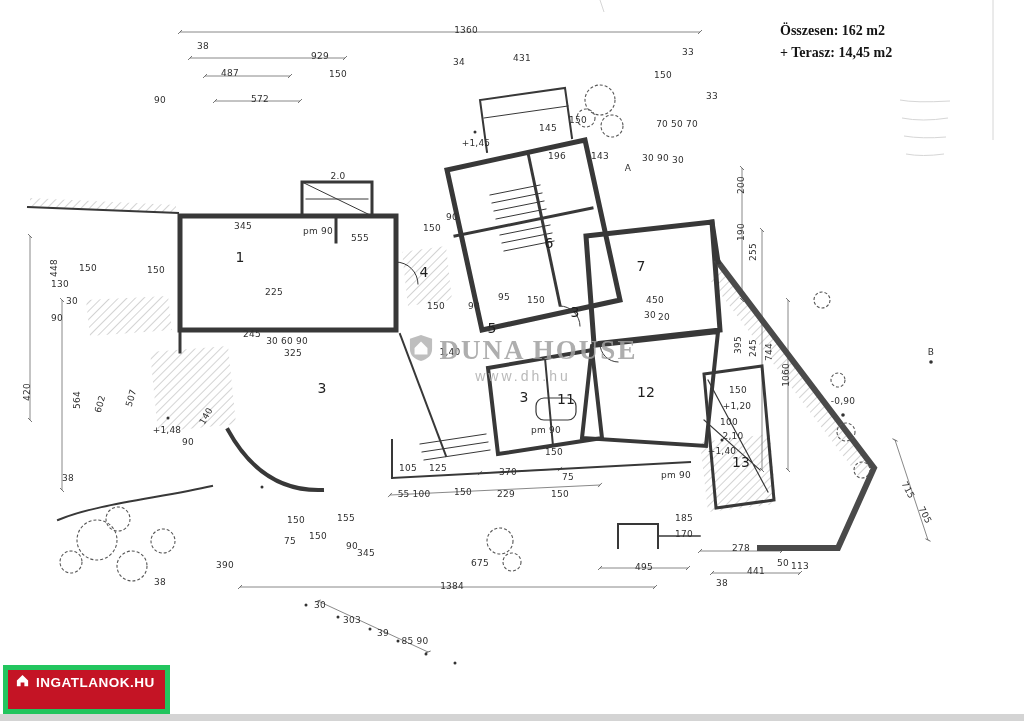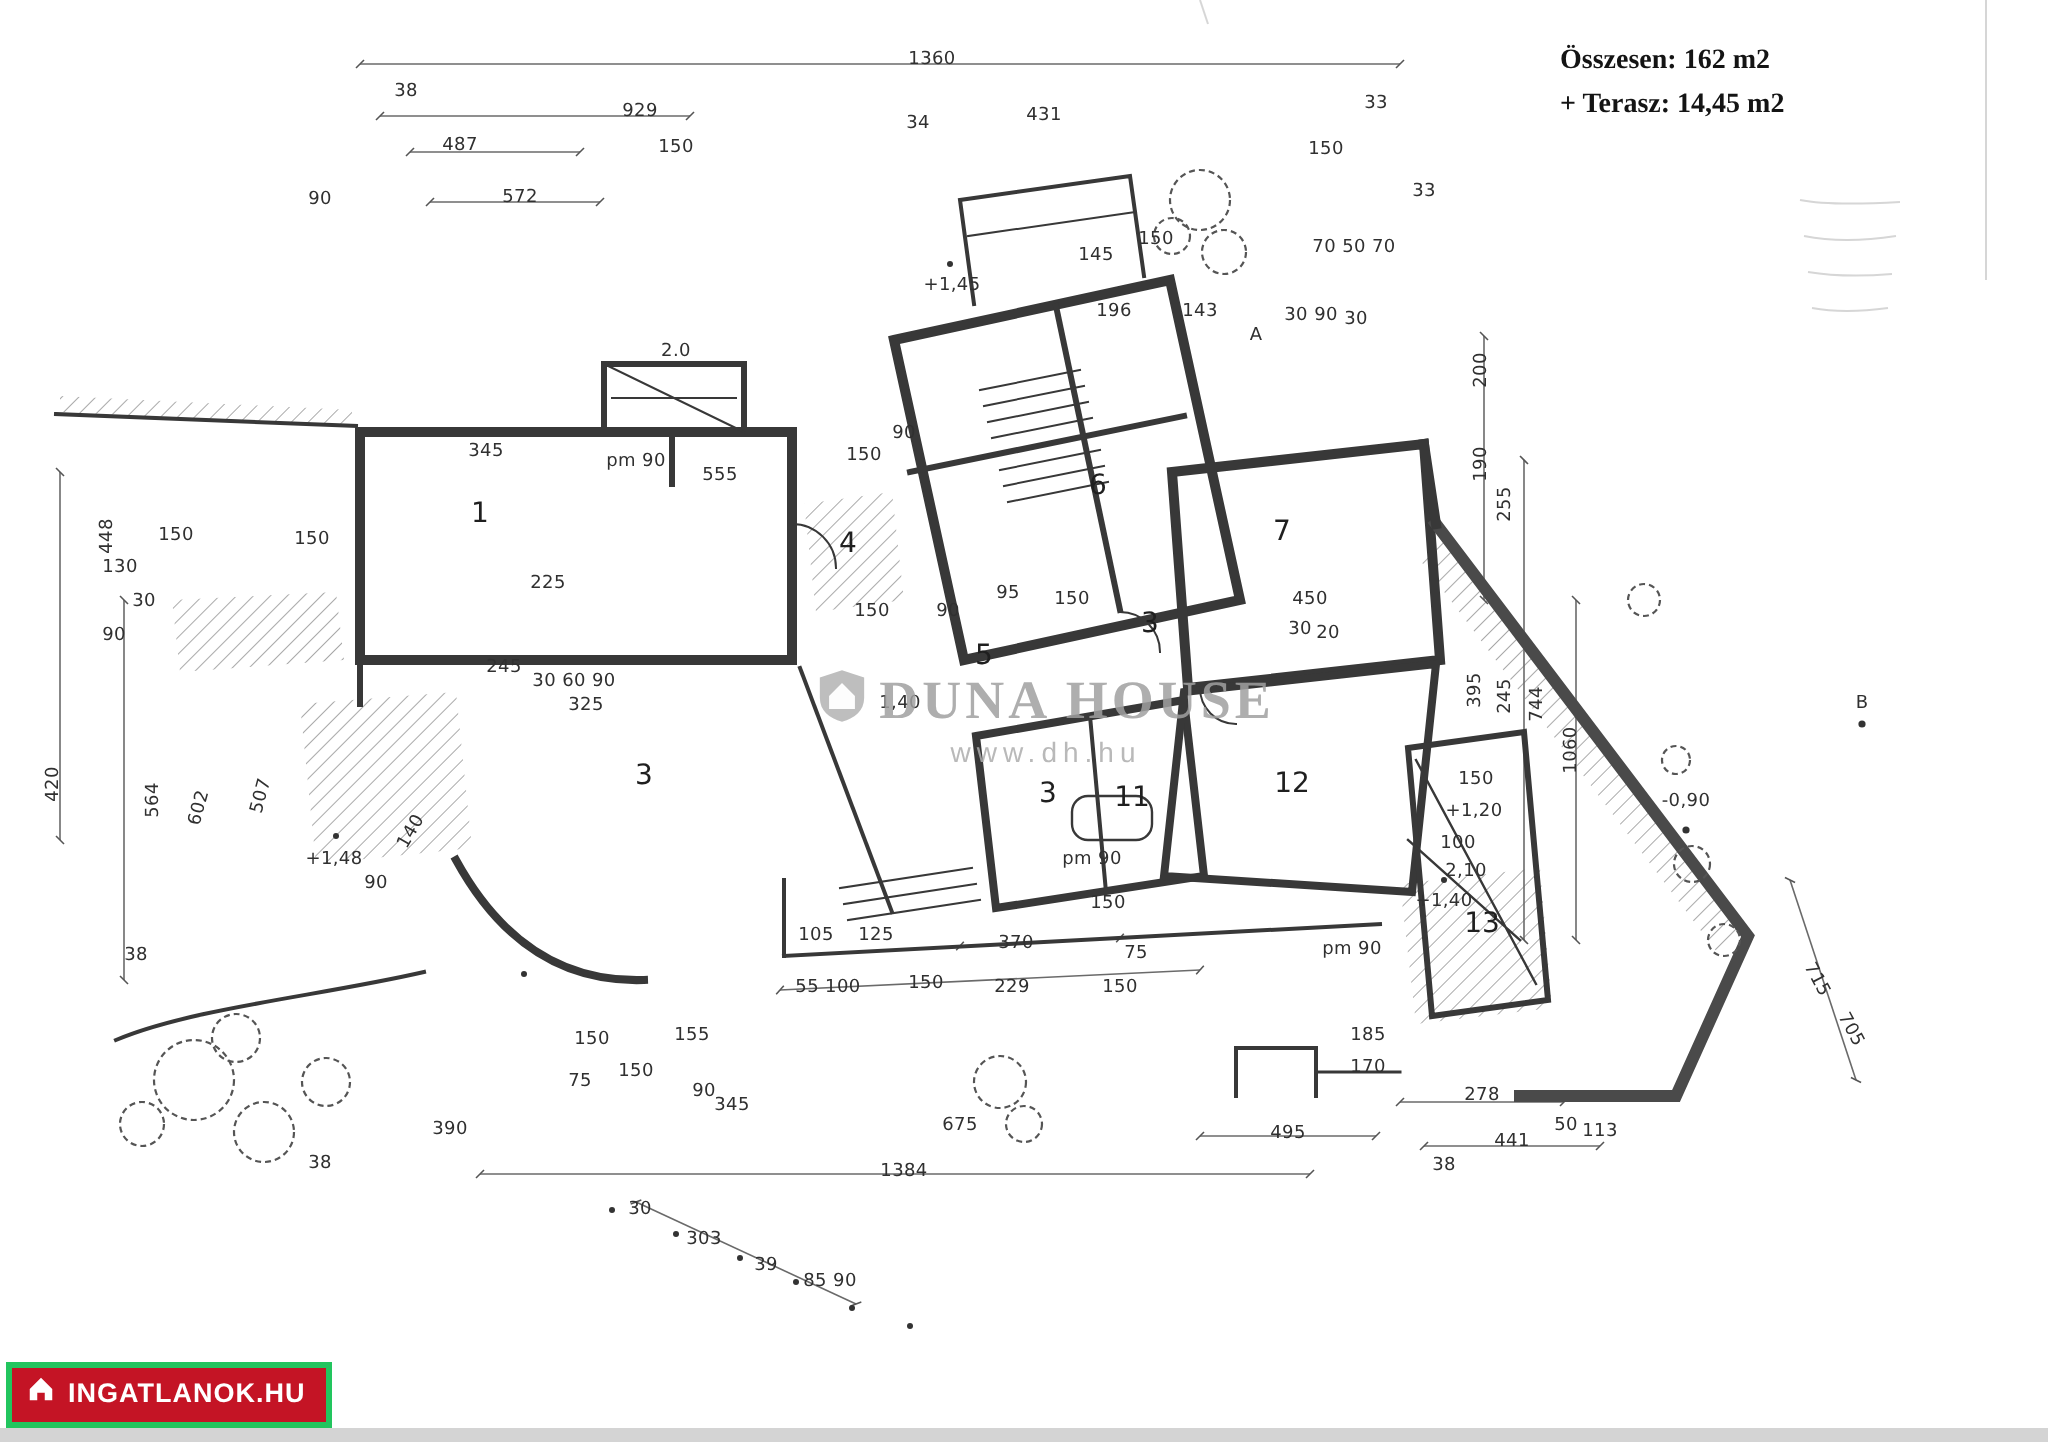--- a/index.html
+++ b/index.html
@@ -15,22 +15,22 @@
   .room{position:absolute;font-size:14px;color:#1f1f1f;white-space:nowrap;}
   
   .watermark{position:absolute;left:408px;top:334px;width:230px;text-align:center;opacity:.85;}
   .wm-row{display:flex;align-items:center;justify-content:center;gap:7px;}
   .wm-text{font-family:"Liberation Serif",serif;font-weight:bold;font-size:27px;
            letter-spacing:2px;color:var(--wm-gray,#a0a0a0);}
   .wm-url{margin-top:2px;font-size:14px;letter-spacing:3px;color:#adadad;
           font-family:"Liberation Sans",sans-serif;}
   
   .brandbar{position:absolute;left:3px;bottom:7px;display:flex;align-items:center;gap:6px;
-            background:var(--brand-red,#c41425);border:3px solid #22c55e;
-            padding:3px 10px 5px 7px;}
+            background:var(--brand-red,#c41425);border:5px solid #22c55e;
+            padding:3px 10px 17px 7px;}
   .brandbar .txt{color:#ffffff;font-weight:bold;font-size:13.5px;letter-spacing:.5px;
                  font-family:"Liberation Sans",sans-serif;}
   
   .scan-bottom{position:absolute;left:0;bottom:0;width:100%;height:7px;background:#d4d4d4;}
 </style>
 </head>
 <body>
 
 <div class="page">
 

